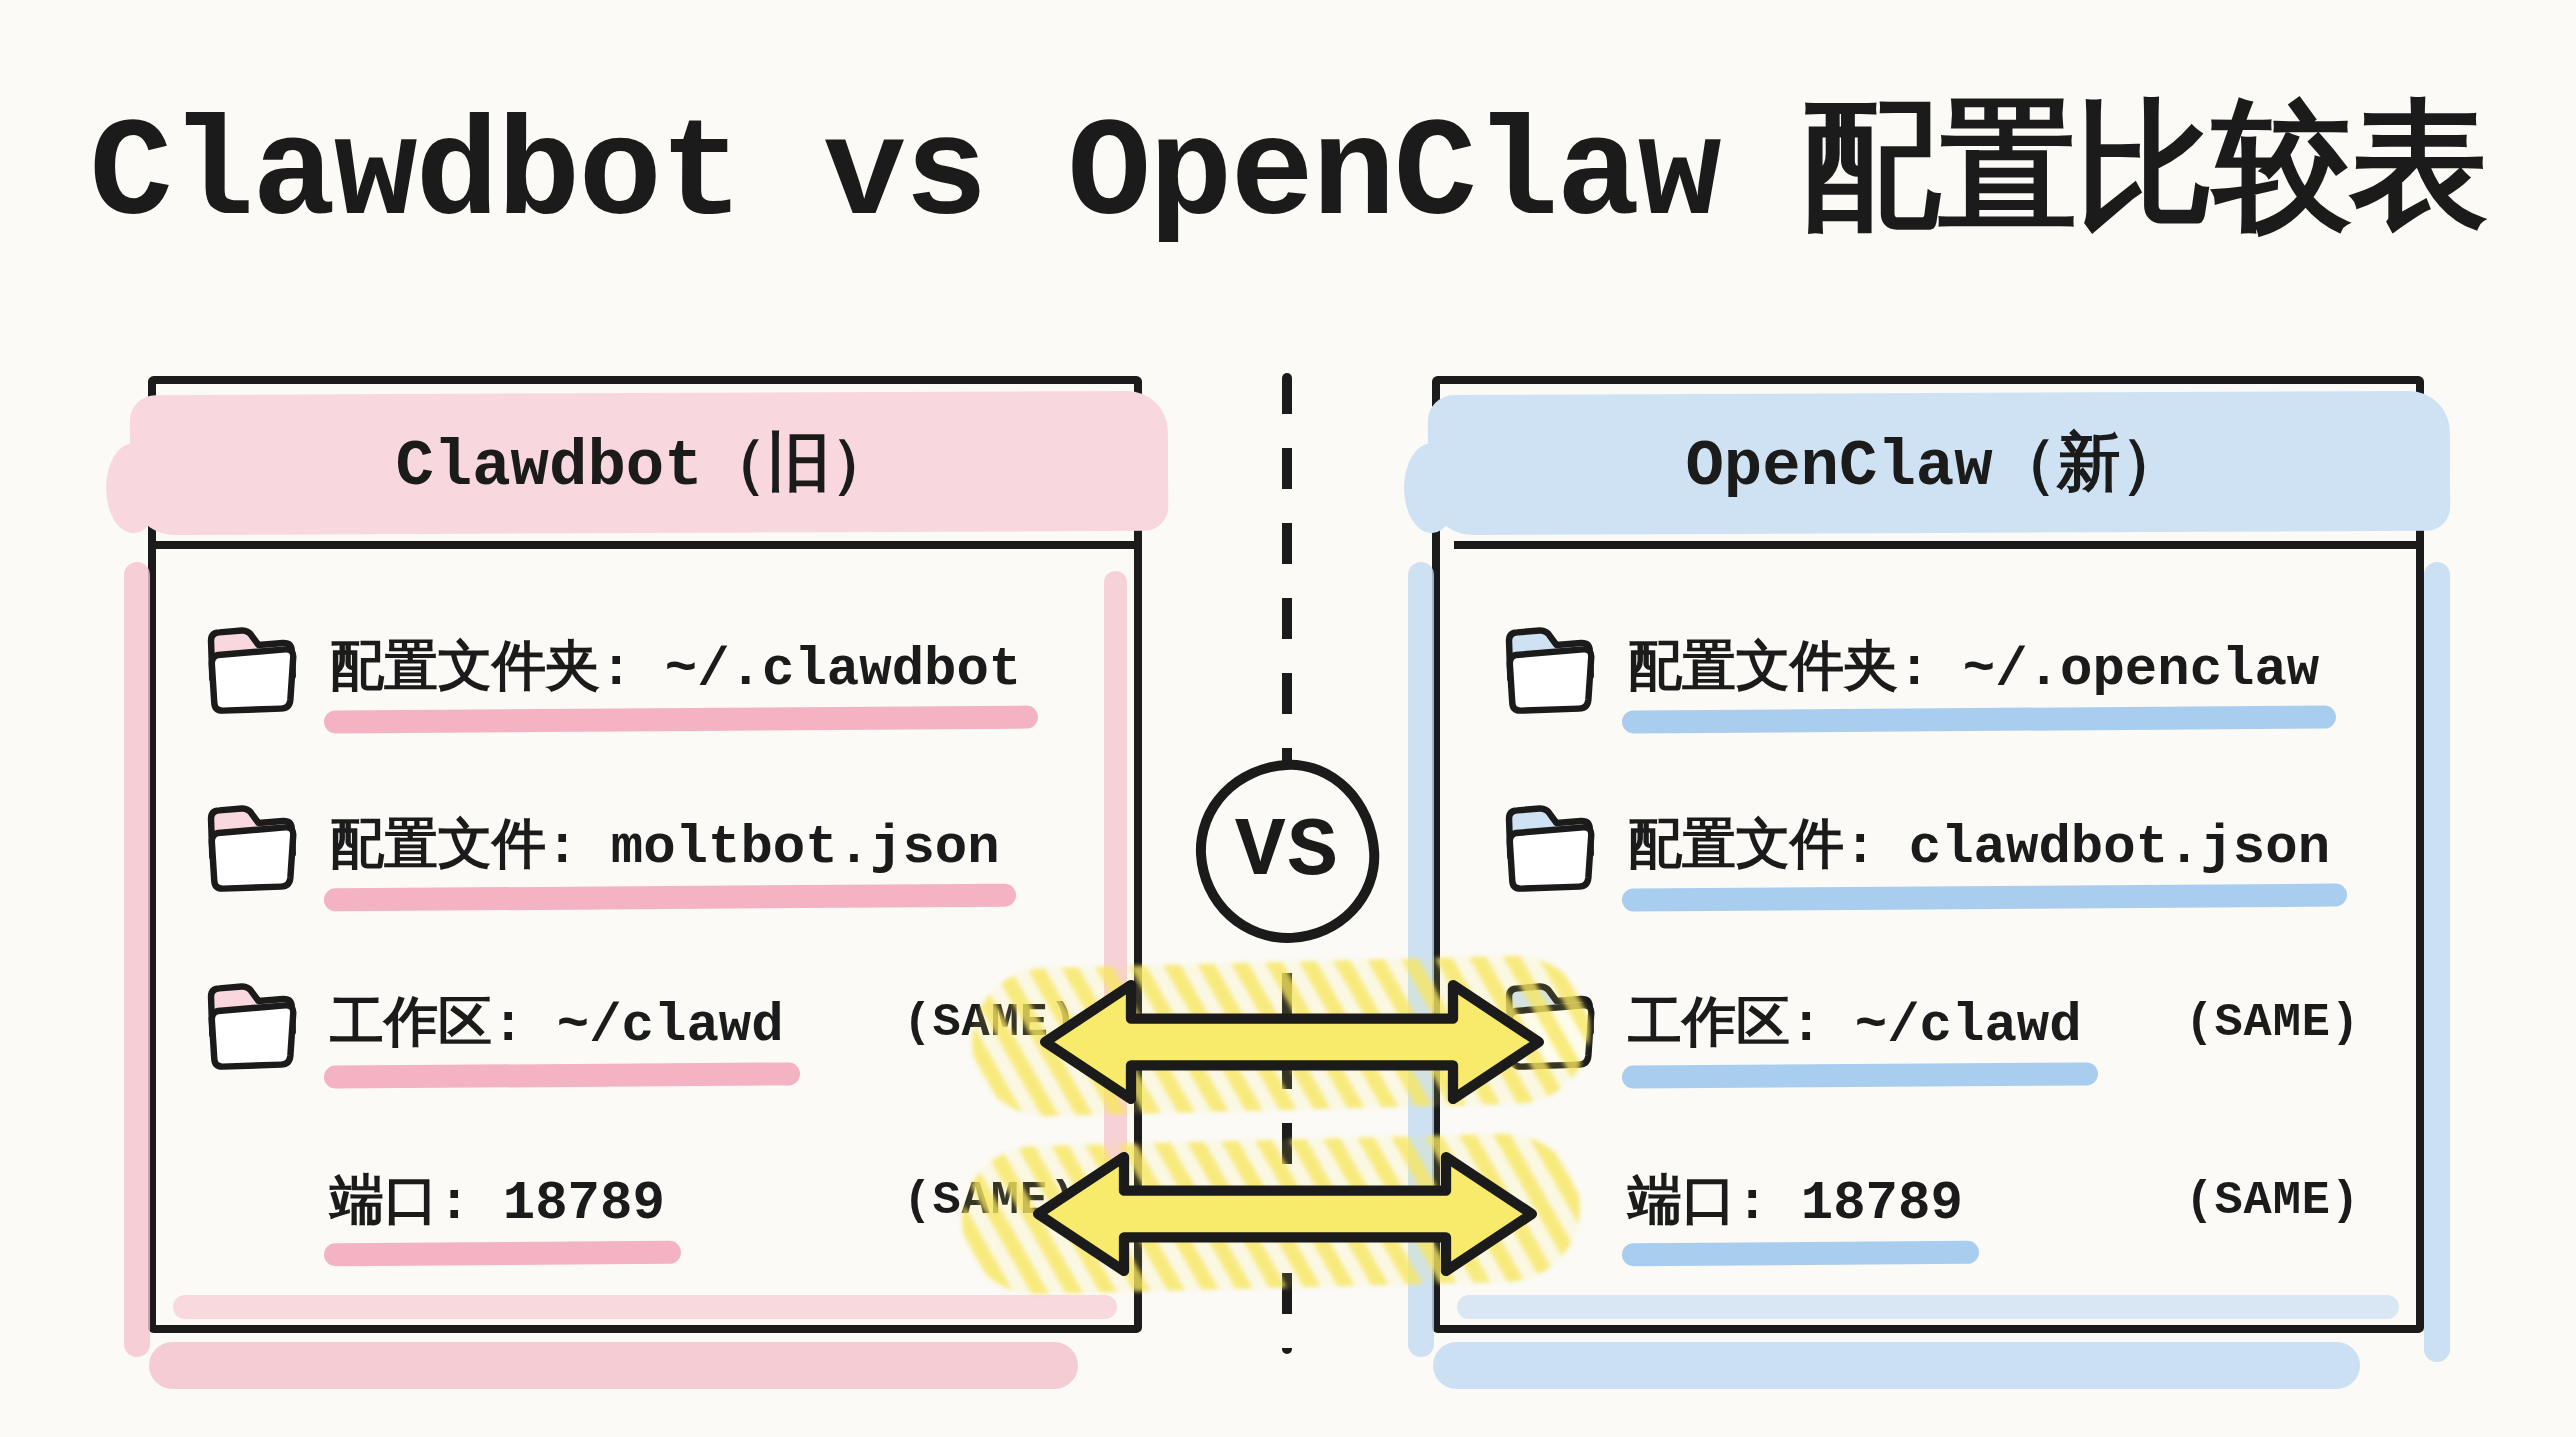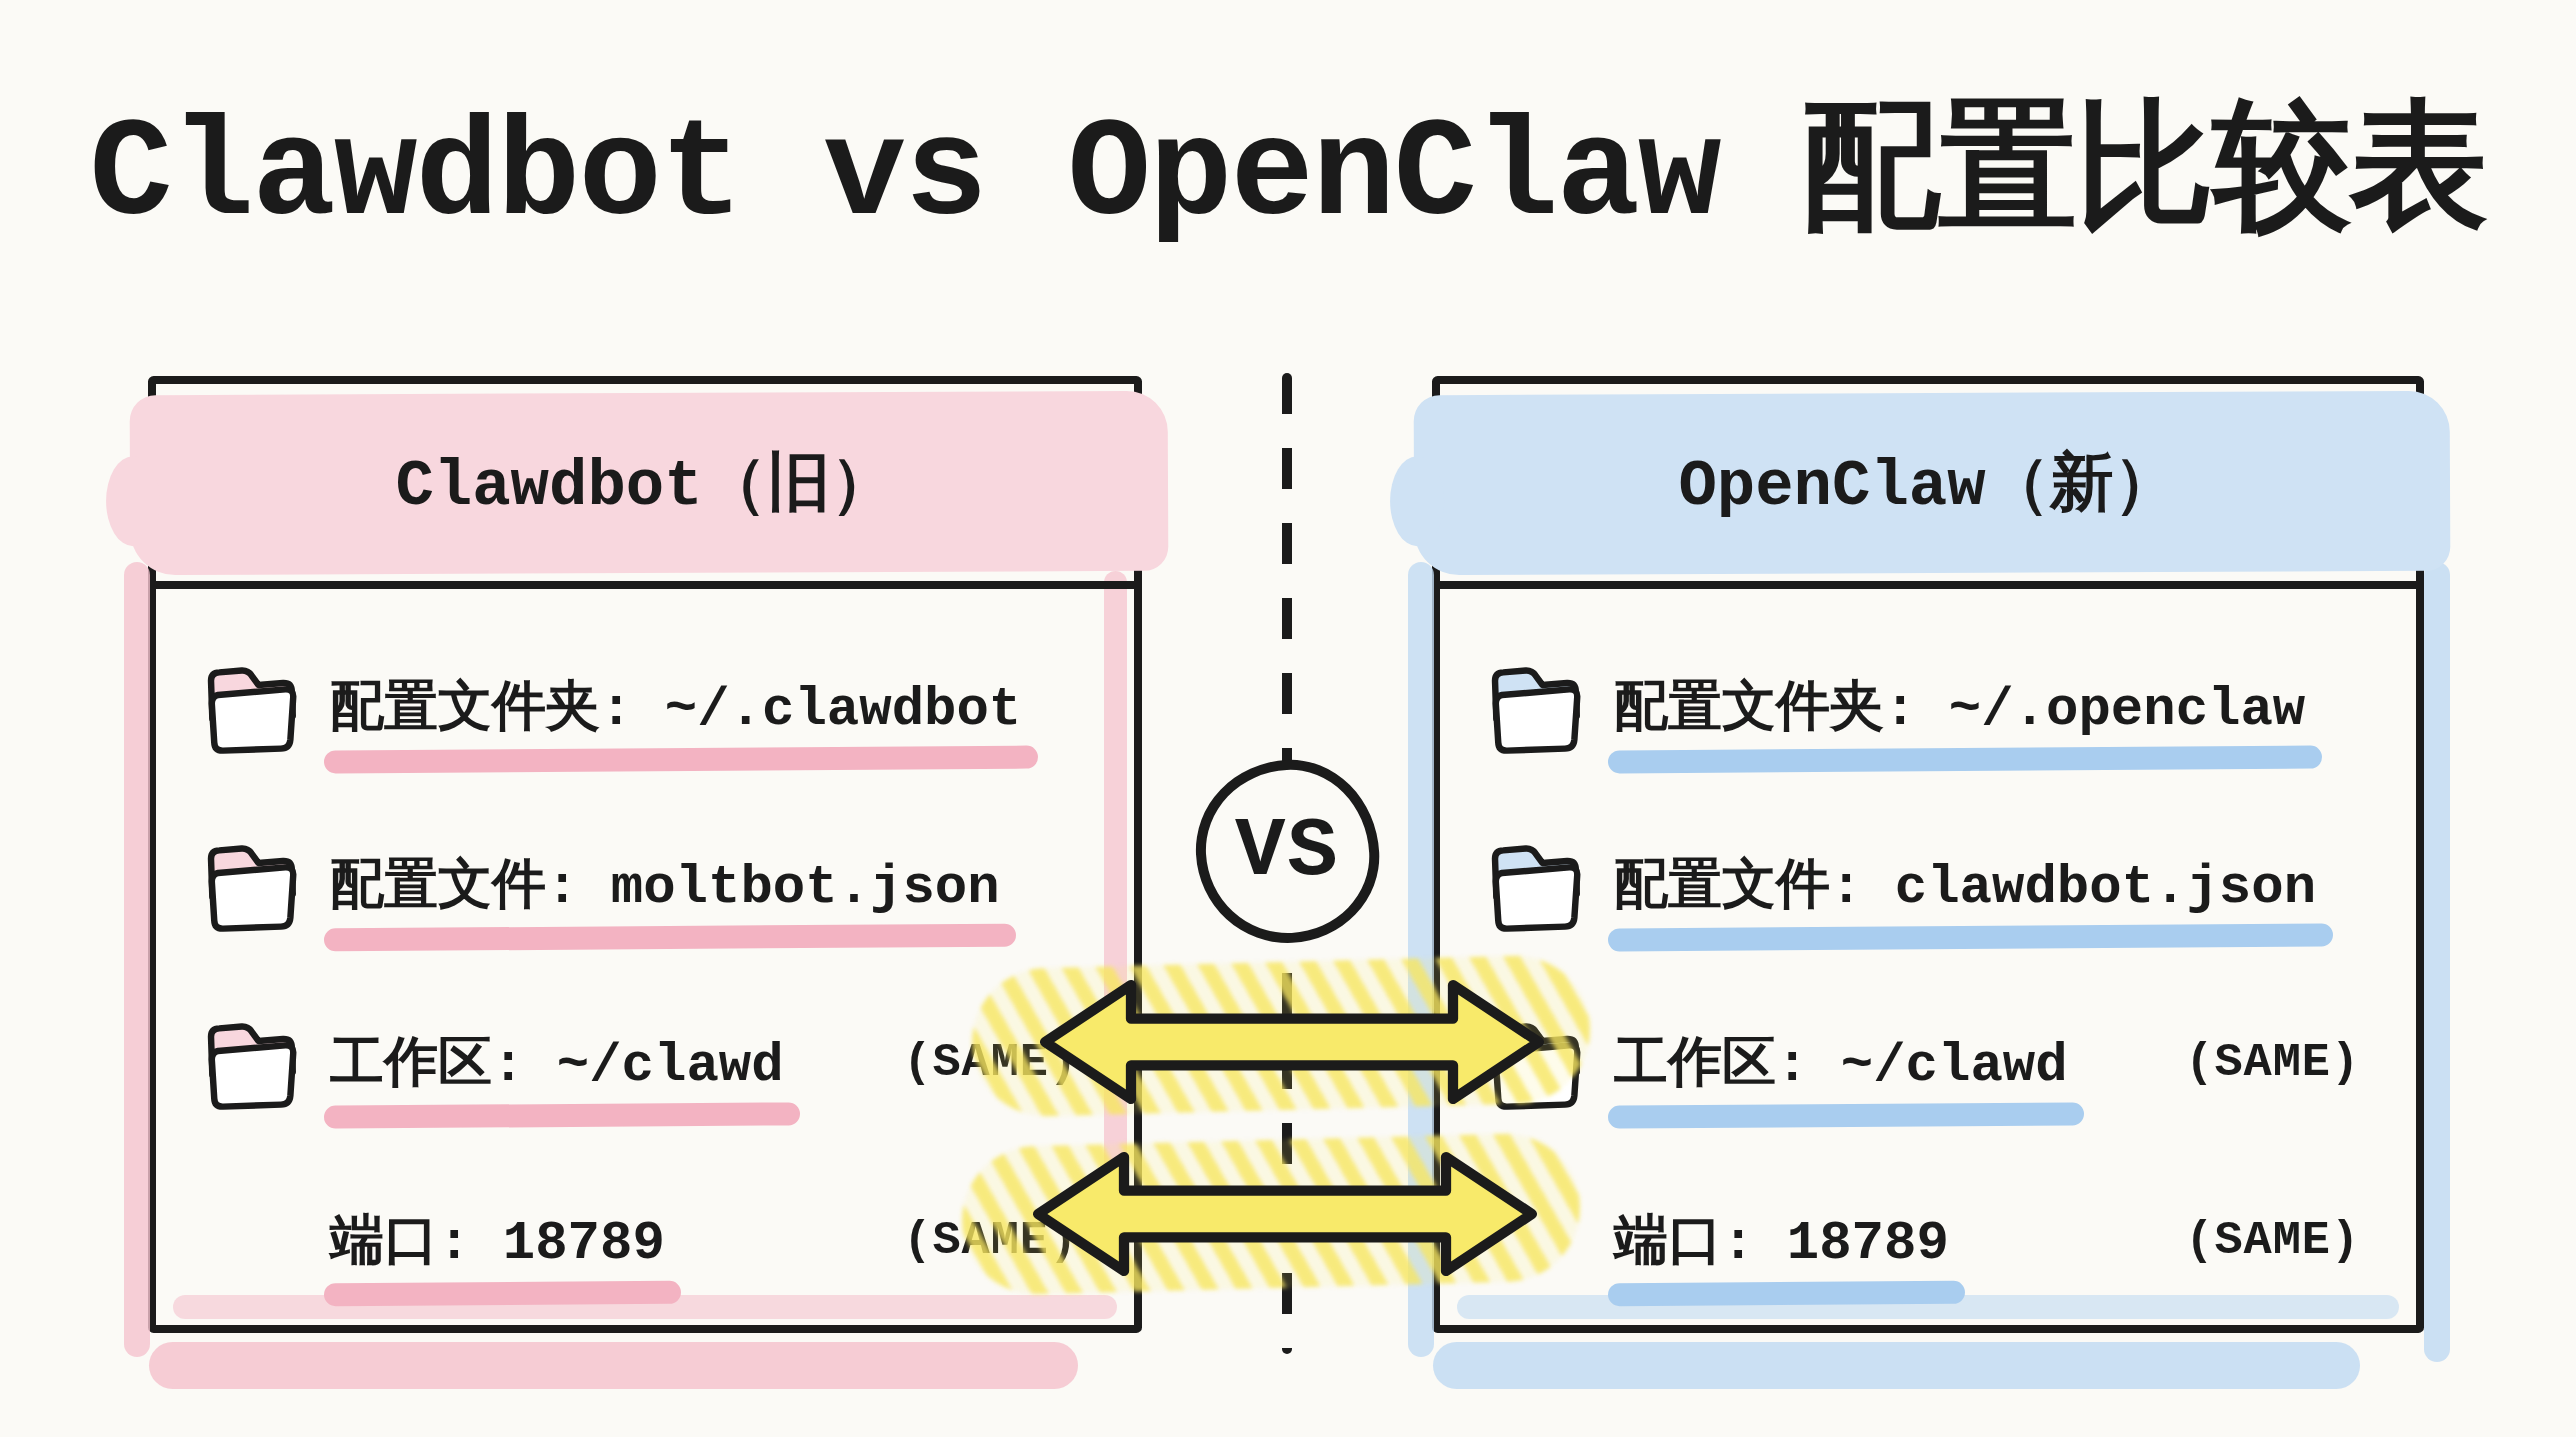--- a/index.html
+++ b/index.html
@@ -40,24 +40,24 @@
     background:repeating-linear-gradient(to bottom,var(--ink) 0 41px,transparent 41px 75px);
     border-radius:5.6px;z-index:1;
   }
 
   
   .panel{
     position:absolute;top:376px;width:994px;height:957px;
     border:8.4px solid var(--ink);border-radius:5.6px;z-index:2;
   }
   .panel.left{left:148px;}
-  .panel.right{left:1432px;width:992px;}
+  .panel.right{left:1432px;width:992px;padding-left:14px;}
 
   .panel-header{
-    position:relative;height:205px;
+    position:relative;height:165px;
     border-bottom:8.4px solid var(--ink);
     display:flex;align-items:center;justify-content:center;
   }
   .header-wash{
     position:absolute;left:-26px;right:-34px;top:9.4px;bottom:7.5px;
     border-radius:26px 41px 24px 45px;
     z-index:0;transform:rotate(-.25deg);
   }
   .left .header-wash{background:var(--pink_wash);}
   .right .header-wash{background:var(--blue_wash);}

